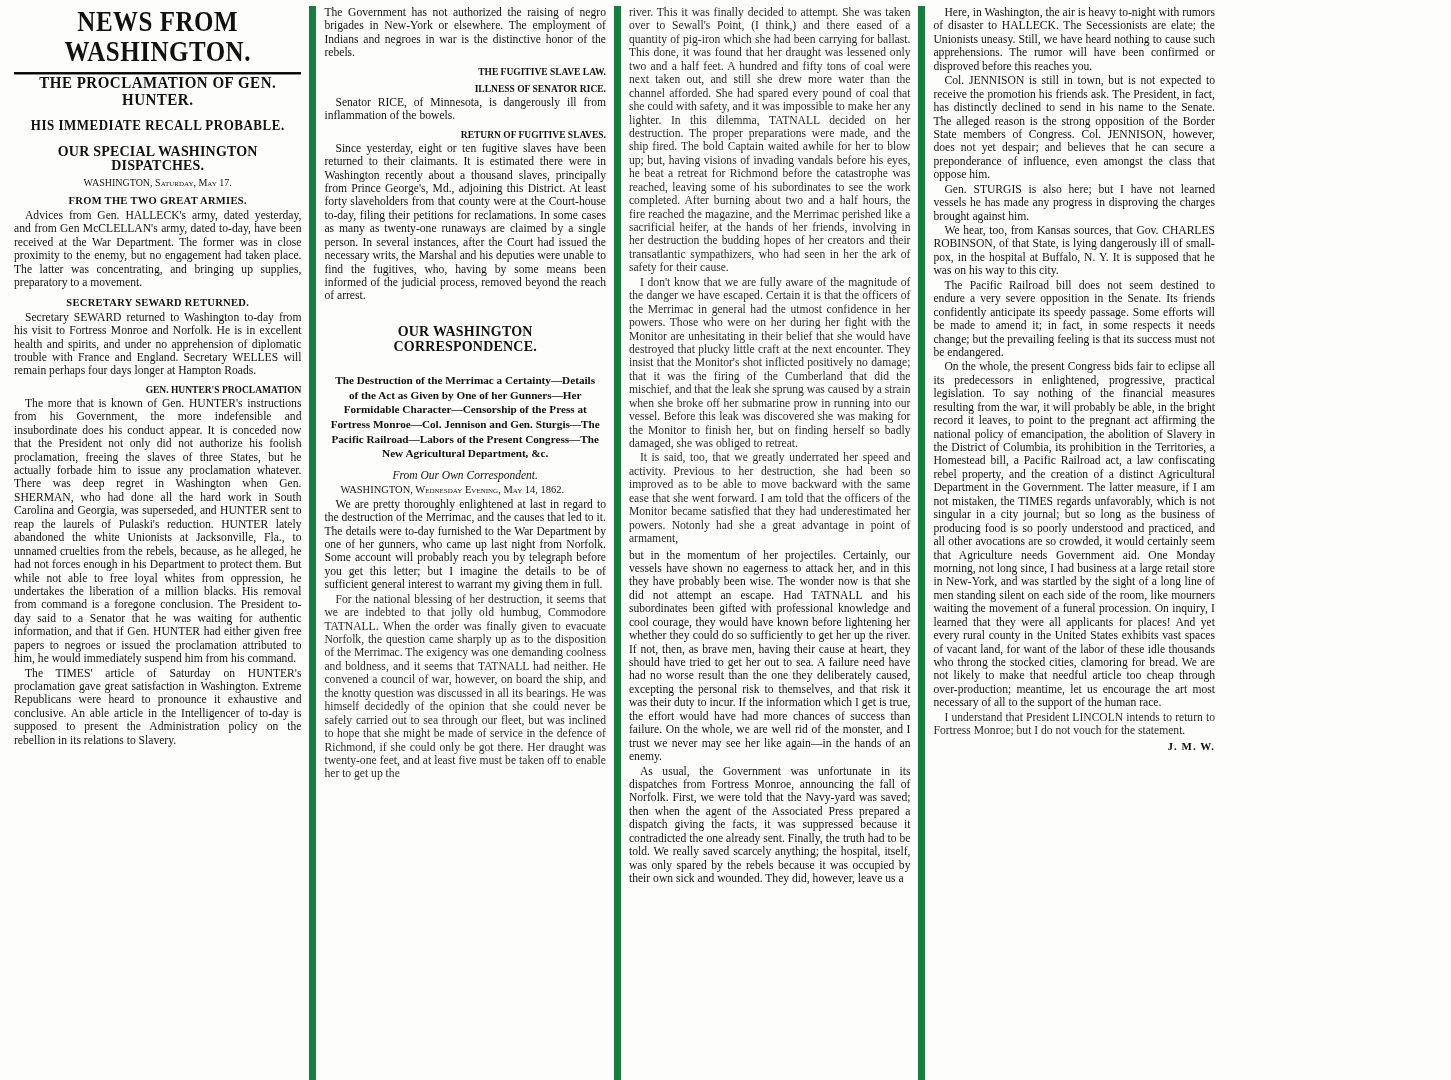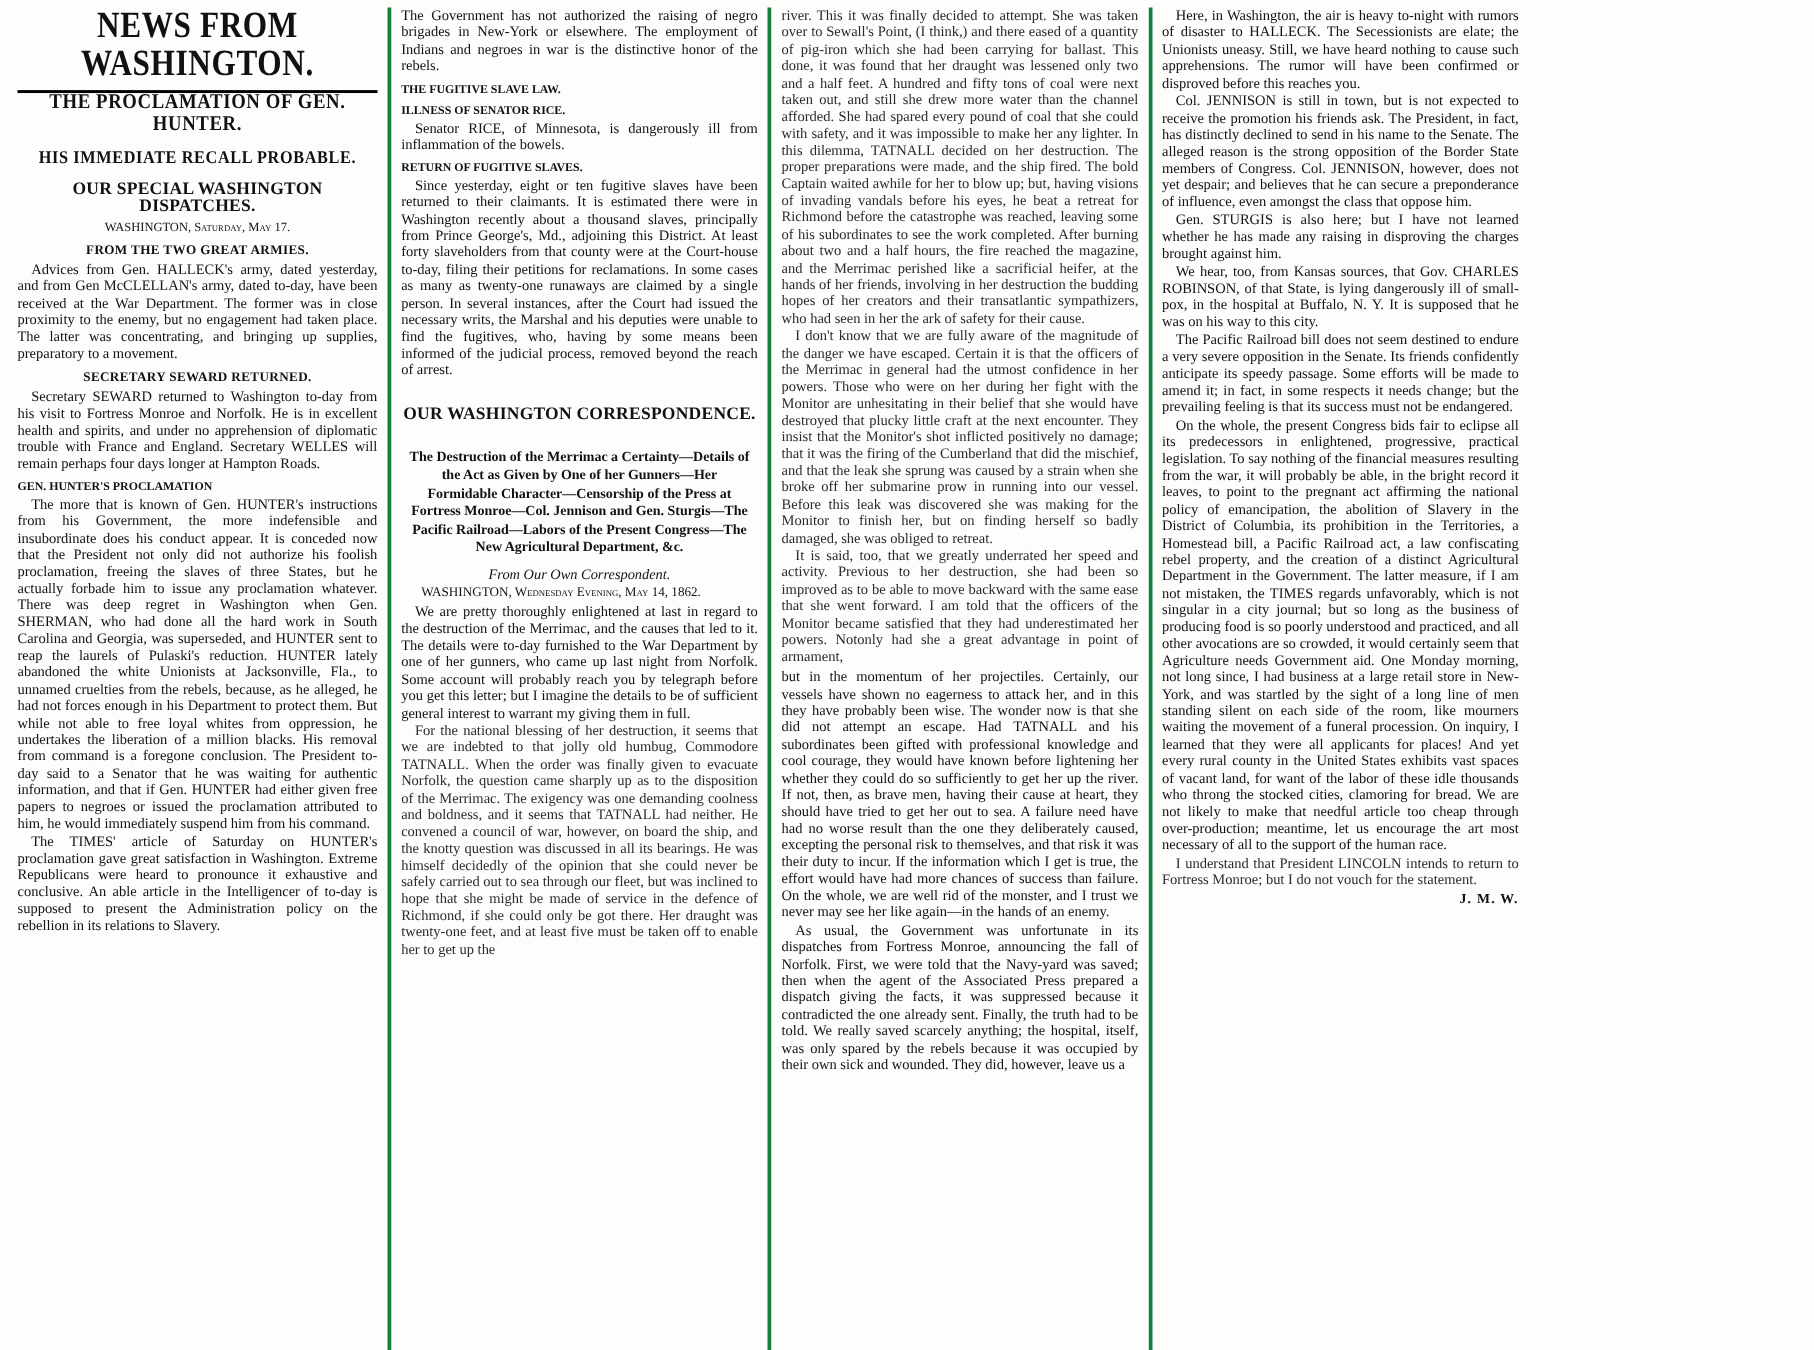--- a/index.html
+++ b/index.html
@@ -23,21 +23,21 @@
     box-sizing: border-box;
     padding: 6px 7px 0 6px;
   }
   .col {
     width: 356px;
     box-sizing: border-box;
     padding: 0 8px;
     position: relative;
   }
   .col + .col {
-    border-left: 3px solid #15803d;
+    border-left: 7px solid #15803d;
   }
   
   .masthead {
     font-family: "Liberation Serif", serif;
     font-weight: bold;
     text-align: center;
     letter-spacing: 0.5px;
     line-height: 1.05;
   }
   .hl-1 {
@@ -69,21 +69,21 @@
   }
   .subhead {
     text-align: center;
     font-size: 10.5px;
     font-weight: bold;
     text-transform: uppercase;
     margin: 7px 0 3px 0;
     letter-spacing: 0.3px;
   }
   .subhead-sm {
-    text-align: left;
+    text-align: right;
     font-size: 9.5px;
     font-weight: bold;
     text-transform: uppercase;
     margin: 7px 0 2px 0;
   }
   .dateline {
     text-align: center;
     font-size: 10px;
     margin: 2px 0 4px 0;
     font-variant: small-caps;
@@ -167,21 +167,21 @@
       <p class="body noindent faded">river. This it was finally decided to attempt. She was taken over to Sewall's Point, (I think,) and there eased of a quantity of pig-iron which she had been carrying for ballast. This done, it was found that her draught was lessened only two and a half feet. A hundred and fifty tons of coal were next taken out, and still she drew more water than the channel afforded. She had spared every pound of coal that she could with safety, and it was impossible to make her any lighter. In this dilemma, TATNALL decided on her destruction. The proper preparations were made, and the ship fired. The bold Captain waited awhile for her to blow up; but, having visions of invading vandals before his eyes, he beat a retreat for Richmond before the catastrophe was reached, leaving some of his subordinates to see the work completed. After burning about two and a half hours, the fire reached the magazine, and the Merrimac perished like a sacrificial heifer, at the hands of her friends, involving in her destruction the budding hopes of her creators and their transatlantic sympathizers, who had seen in her the ark of safety for their cause.</p>
       <p class="body faded">I don't know that we are fully aware of the magnitude of the danger we have escaped. Certain it is that the officers of the Merrimac in general had the utmost confidence in her powers. Those who were on her during her fight with the Monitor are unhesitating in their belief that she would have destroyed that plucky little craft at the next encounter. They insist that the Monitor's shot inflicted positively no damage; that it was the firing of the Cumberland that did the mischief, and that the leak she sprung was caused by a strain when she broke off her submarine prow in running into our vessel. Before this leak was discovered she was making for the Monitor to finish her, but on finding herself so badly damaged, she was obliged to retreat.</p>
       <p class="body faded">It is said, too, that we greatly underrated her speed and activity. Previous to her destruction, she had been so improved as to be able to move backward with the same ease that she went forward. I am told that the officers of the Monitor became satisfied that they had underestimated her powers. Notonly had she a great advantage in point of armament,</p>
       <p class="body noindent" style="margin-top:3px;">but in the momentum of her projectiles. Certainly, our vessels have shown no eagerness to attack her, and in this they have probably been wise. The wonder now is that she did not attempt an escape. Had TATNALL and his subordinates been gifted with professional knowledge and cool courage, they would have known before lightening her whether they could do so sufficiently to get her up the river. If not, then, as brave men, having their cause at heart, they should have tried to get her out to sea. A failure need have had no worse result than the one they deliberately caused, excepting the personal risk to themselves, and that risk it was their duty to incur. If the information which I get is true, the effort would have had more chances of success than failure. On the whole, we are well rid of the monster, and I trust we never may see her like again—in the hands of an enemy.</p>
       <p class="body">As usual, the Government was unfortunate in its dispatches from Fortress Monroe, announcing the fall of Norfolk. First, we were told that the Navy-yard was saved; then when the agent of the Associated Press prepared a dispatch giving the facts, it was suppressed because it contradicted the one already sent. Finally, the truth had to be told. We really saved scarcely anything; the hospital, itself, was only spared by the rebels because it was occupied by their own sick and wounded. They did, however, leave us a</p>
     </div>
 
     <div class="col col4-top">
       <p class="body">Here, in Washington, the air is heavy to-night with rumors of disaster to HALLECK. The Secessionists are elate; the Unionists uneasy. Still, we have heard nothing to cause such apprehensions. The rumor will have been confirmed or disproved before this reaches you.</p>
       <p class="body">Col. JENNISON is still in town, but is not expected to receive the promotion his friends ask. The President, in fact, has distinctly declined to send in his name to the Senate. The alleged reason is the strong opposition of the Border State members of Congress. Col. JENNISON, however, does not yet despair; and believes that he can secure a preponderance of influence, even amongst the class that oppose him.</p>
-      <p class="body">Gen. STURGIS is also here; but I have not learned whether he has made any raising in disproving the charges brought against him.</p>
+      <p class="body">Gen. STURGIS is also here; but I have not learned vessels he has made any progress in disproving the charges brought against him.</p>
       <p class="body">We hear, too, from Kansas sources, that Gov. CHARLES ROBINSON, of that State, is lying dangerously ill of small-pox, in the hospital at Buffalo, N. Y. It is supposed that he was on his way to this city.</p>
       <p class="body">The Pacific Railroad bill does not seem destined to endure a very severe opposition in the Senate. Its friends confidently anticipate its speedy passage. Some efforts will be made to amend it; in fact, in some respects it needs change; but the prevailing feeling is that its success must not be endangered.</p>
       <p class="body">On the whole, the present Congress bids fair to eclipse all its predecessors in enlightened, progressive, practical legislation. To say nothing of the financial measures resulting from the war, it will probably be able, in the bright record it leaves, to point to the pregnant act affirming the national policy of emancipation, the abolition of Slavery in the District of Columbia, its prohibition in the Territories, a Homestead bill, a Pacific Railroad act, a law confiscating rebel property, and the creation of a distinct Agricultural Department in the Government. The latter measure, if I am not mistaken, the TIMES regards unfavorably, which is not singular in a city journal; but so long as the business of producing food is so poorly understood and practiced, and all other avocations are so crowded, it would certainly seem that Agriculture needs Government aid. One Monday morning, not long since, I had business at a large retail store in New-York, and was startled by the sight of a long line of men standing silent on each side of the room, like mourners waiting the movement of a funeral procession. On inquiry, I learned that they were all applicants for places! And yet every rural county in the United States exhibits vast spaces of vacant land, for want of the labor of these idle thousands who throng the stocked cities, clamoring for bread. We are not likely to make that needful article too cheap through over-production; meantime, let us encourage the art most necessary of all to the support of the human race.</p>
       <p class="body faded">I understand that President LINCOLN intends to return to Fortress Monroe; but I do not vouch for the statement.</p>
       <div class="signoff">J. M. W.</div>
     </div>
 
   </div>
 </div>
 

